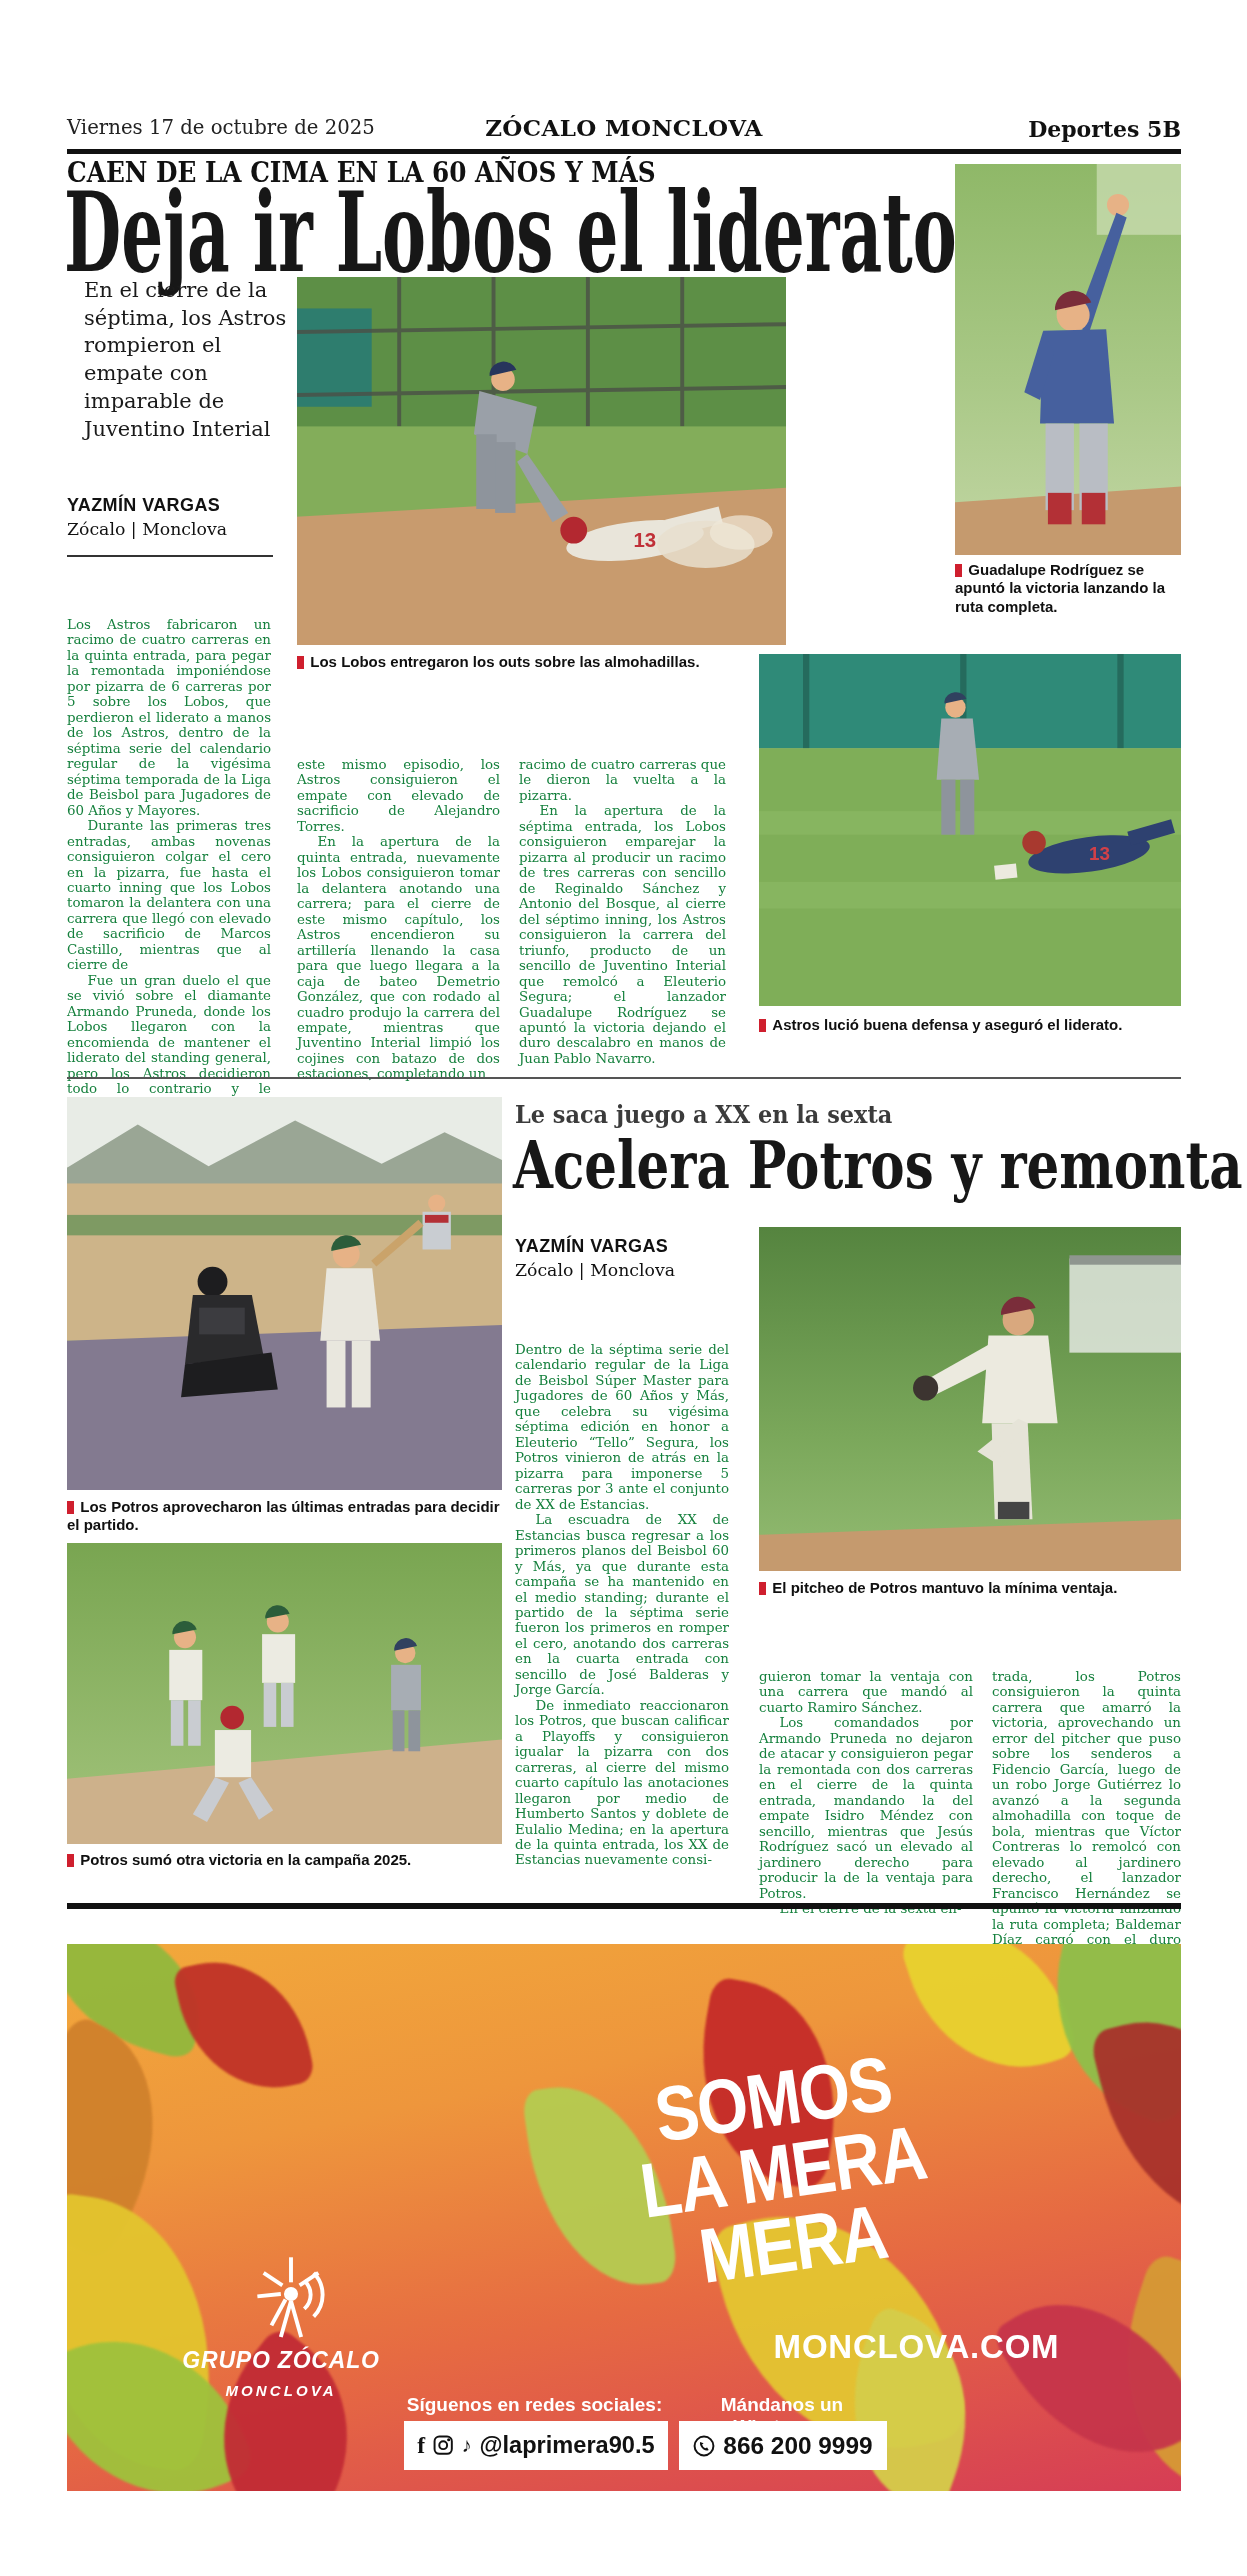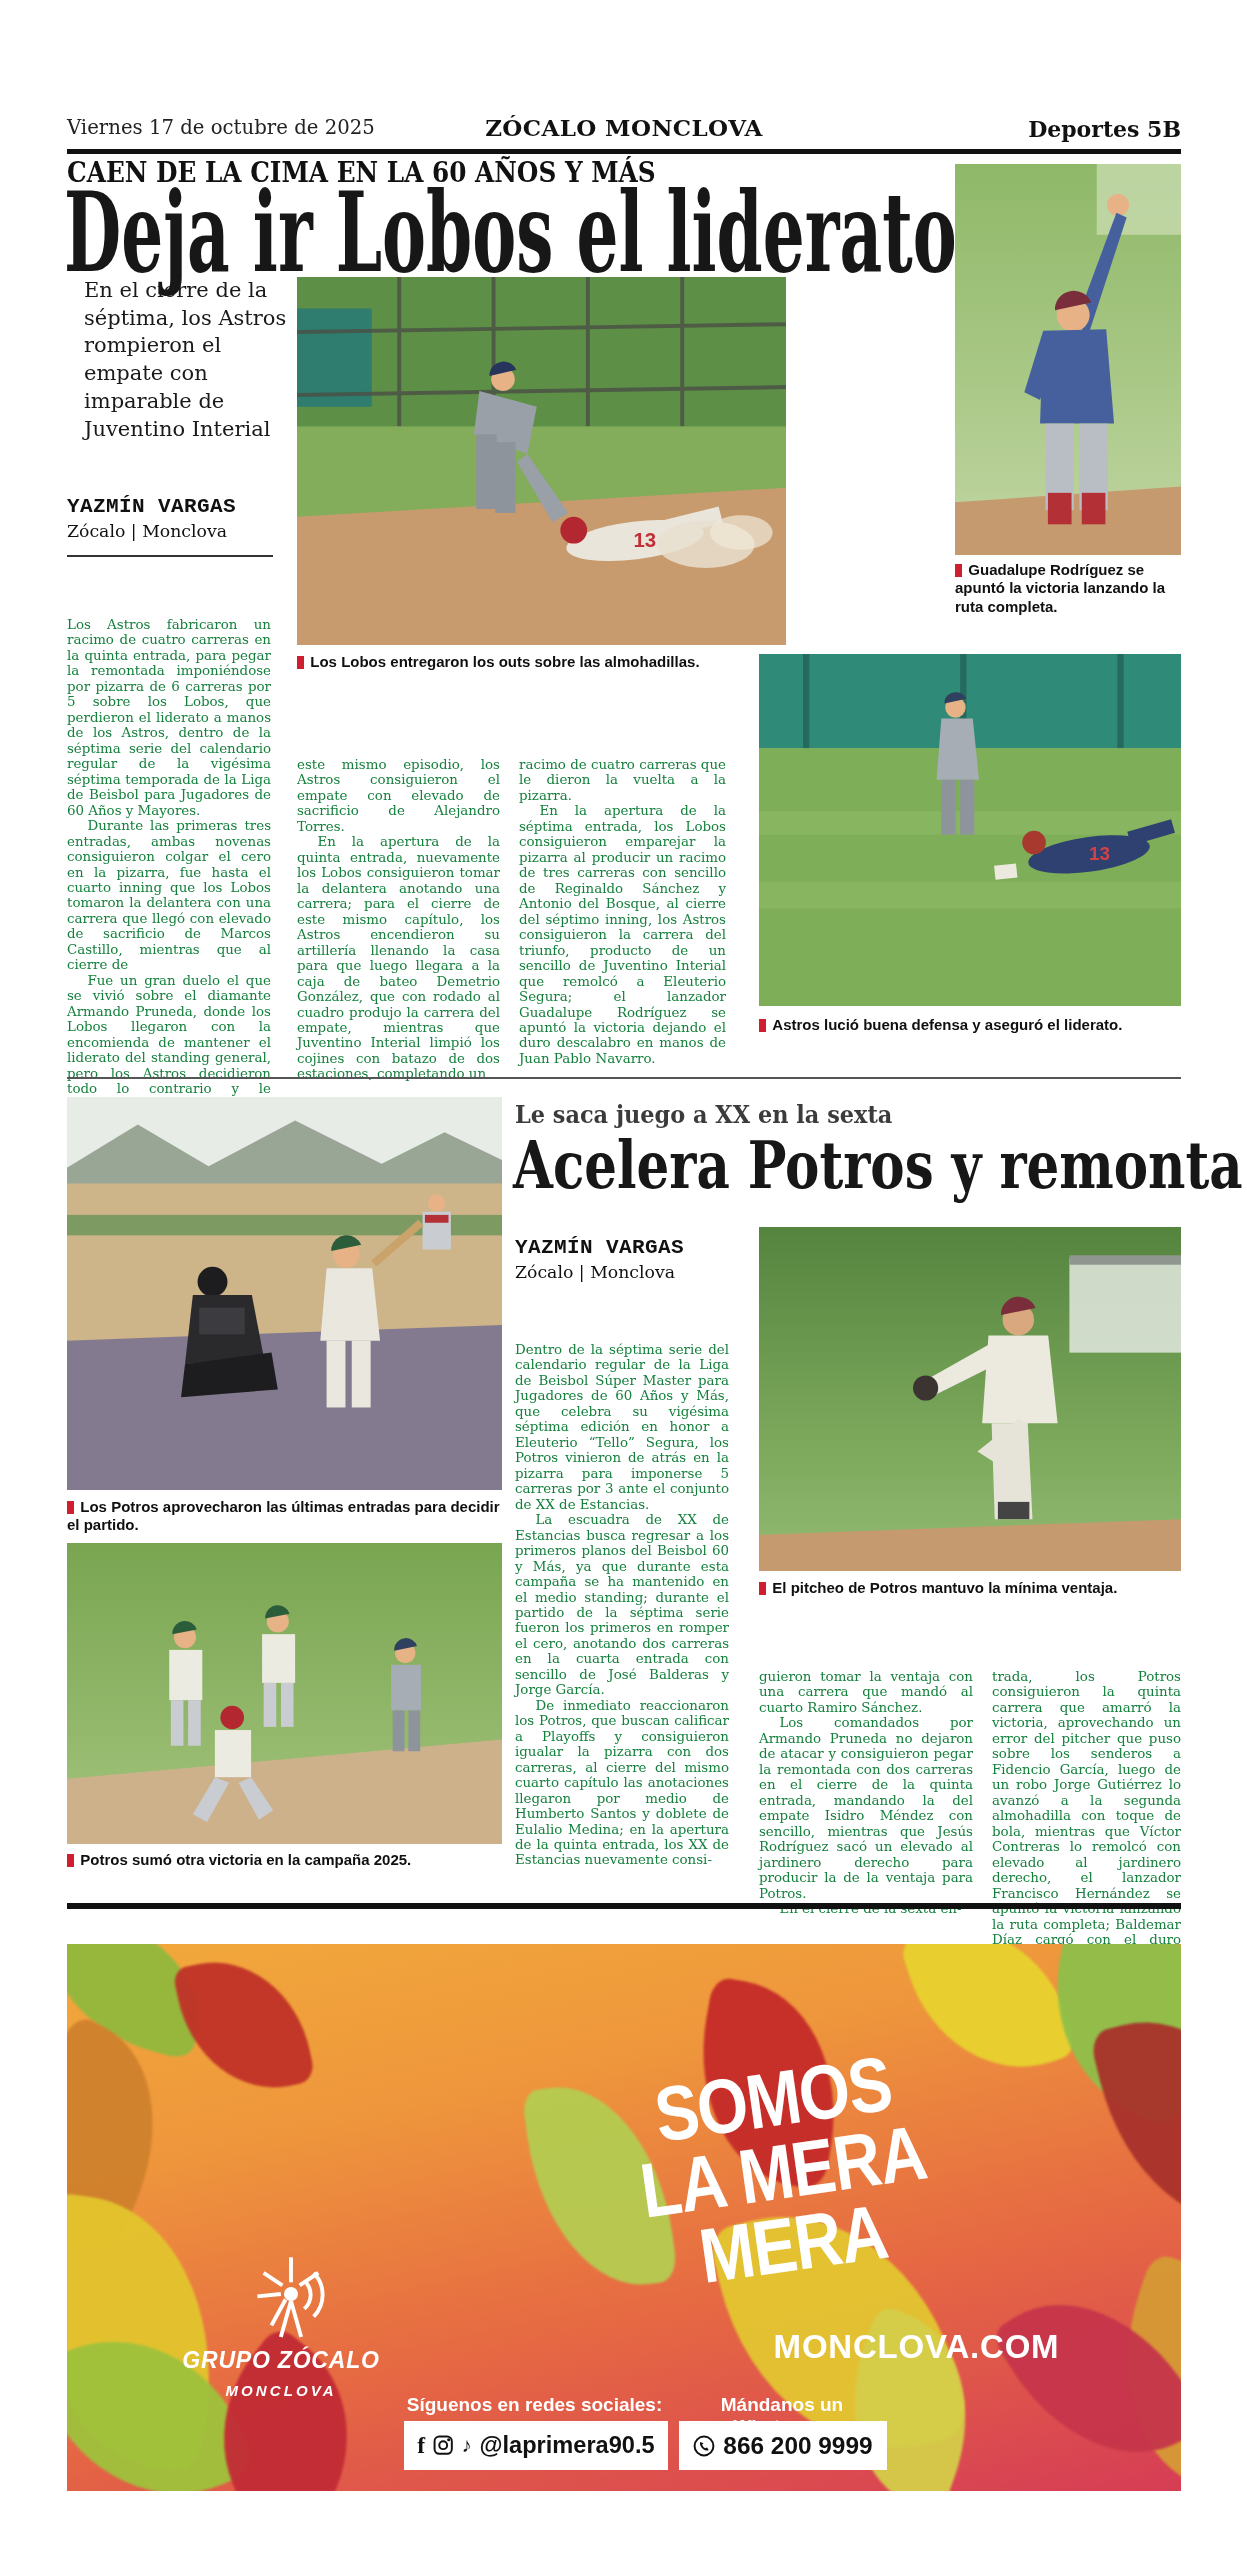--- a/index.html
+++ b/index.html
@@ -8,21 +8,21 @@
   .abs{position:absolute;}
   
   .hdr-date{font-size:19.7px;color:#222;}
   .hdr-mast{font-size:23px;font-weight:700;letter-spacing:0.4px;}
   .hdr-sec{font-size:22px;font-weight:700;text-align:right;}
   .rule{background:#111;}
   
   .kicker{font-weight:700;white-space:nowrap;transform-origin:left top;}
   .headline{font-weight:700;white-space:nowrap;line-height:1;transform-origin:left top;color:#171717;}
   .deck{font-size:21px;line-height:1.32;color:#1a1a1a;margin-left:17px;}
-  .byl-name{font-family:Liberation Mono, monospace;font-weight:700;font-size:21px;letter-spacing:0.4px;}
+  .byl-name{font-family:Liberation Sans, sans-serif;font-weight:700;font-size:18px;letter-spacing:0.4px;}
   .byl-org{font-size:17.3px;margin-top:3.1px;}
   .body-col{font-size:13.4px;line-height:1.155;text-align:justify;color:#15803d;margin-top:48px;}
   .body-col p{margin:0;}
   .body-col p + p{text-indent:20.4px;}
   .caption{font-family:"Liberation Sans",sans-serif;font-weight:700;font-size:15px;line-height:1.22;color:#101010;}
   .redmark{display:inline-block;width:7px;height:12.6px;background:#cf1f2e;margin-right:6.3px;vertical-align:-1.6px;}
   .photo{position:absolute;overflow:hidden;background:#9db97e;}
   .photo svg{display:block;width:100%;height:100%;}
   
   .ad{position:absolute;overflow:hidden;background:linear-gradient(168deg,#f2a93b 0%,#ee963c 30%,#e66a42 62%,#d63d55 100%);}

